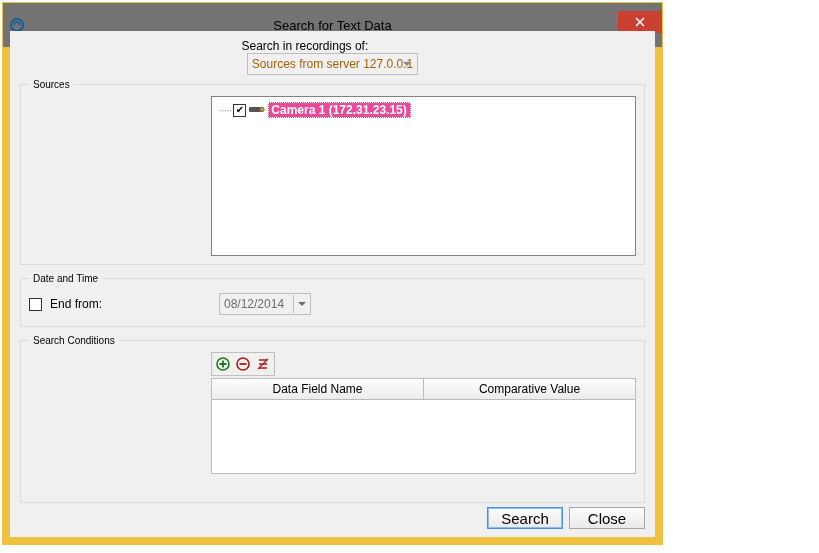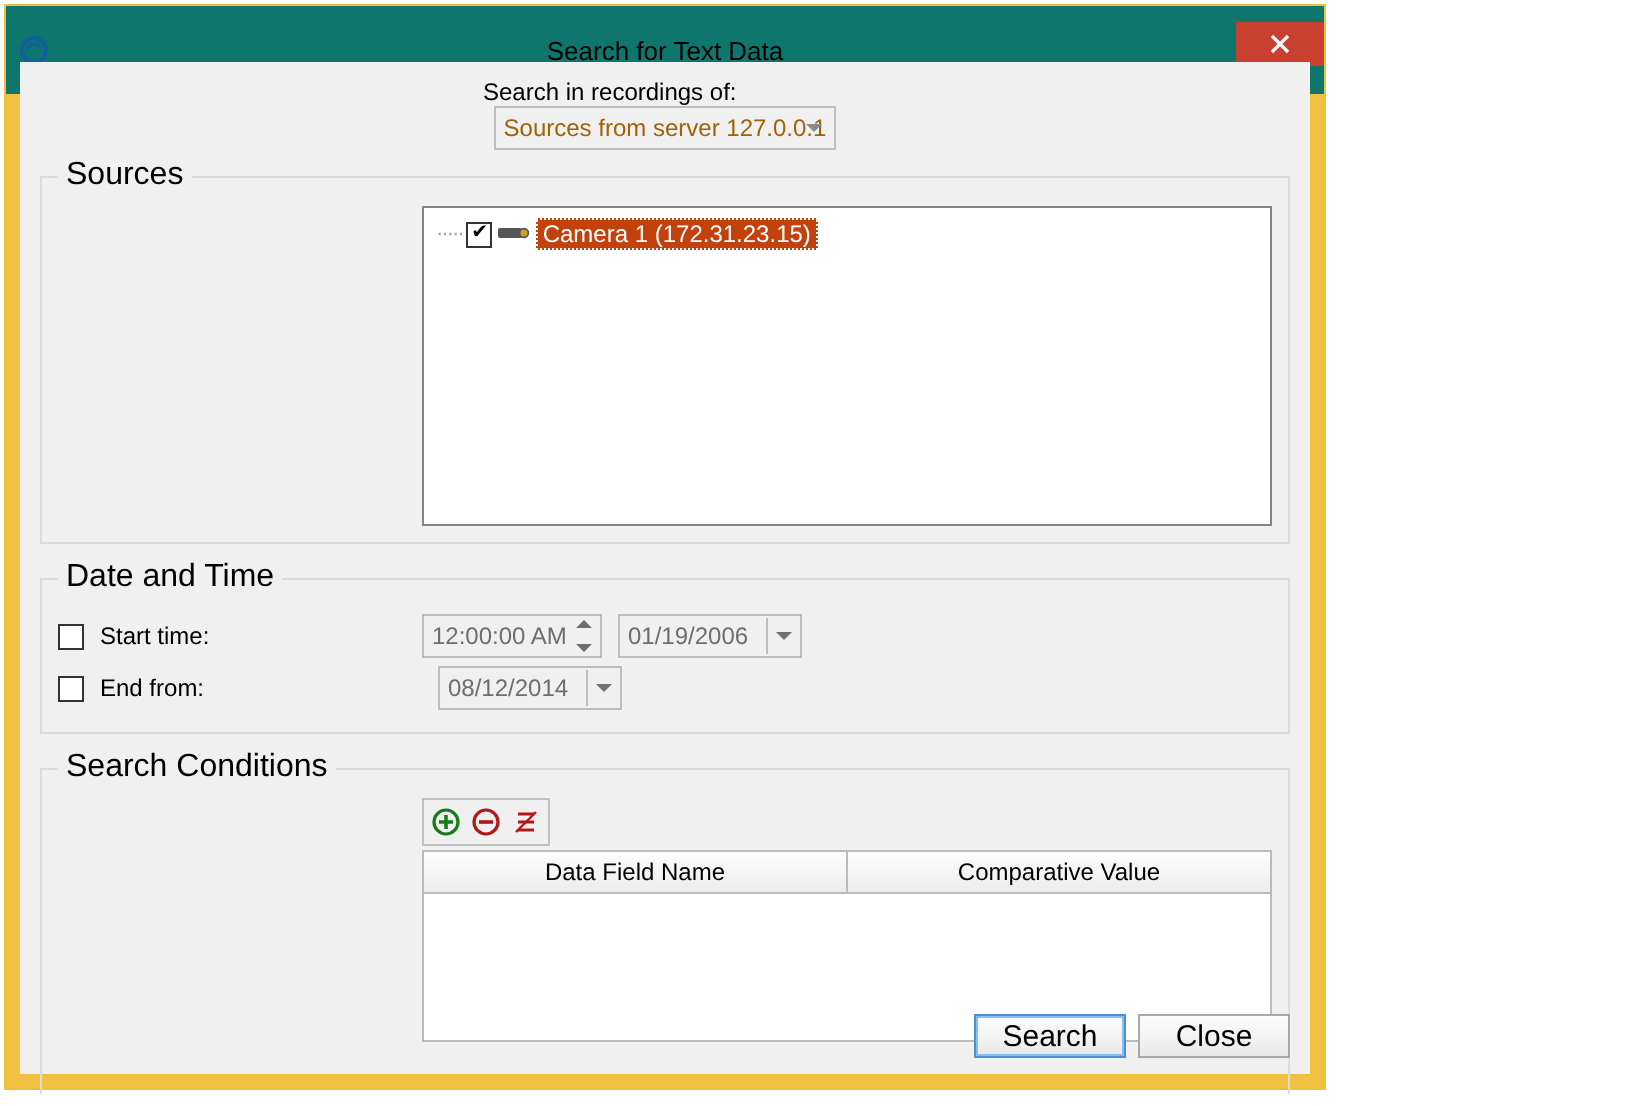--- a/index.html
+++ b/index.html
@@ -14,21 +14,21 @@
   .window {
     width: 661px;
     height: 543px;
     position: relative;
     background: #f0c040;
     border: 1px solid #f0c040;
     margin: 2px;
   }
   .titlebar {
     height: 44px;
-    background: #0f766e;
+    background: #737373;
     display: flex;
     align-items: center;
     position: relative;
   }
   .titlebar-icon {
     width: 16px; height: 16px;
     margin-left: 6px;
     display: flex; align-items: center; justify-content: center;
   }
   .titlebar-title {
@@ -79,21 +79,21 @@
     border-right: 4px solid transparent;
     border-top: 4px solid #8a8a8a;
   }
 
   fieldset {
     border: 1px solid #dcdcdc;
     margin: 4px 0 8px 0;
     padding: 6px 8px 8px 8px;
   }
   legend {
-    font-size: 16px;
+    font-size: 10px;
     padding: 0 4px;
     color: #000;
   }
   .group-sources { }
   .treebox {
     margin-left: 182px;
     height: 160px;
     background: #fff;
     border: 1px solid #838383;
     padding: 4px 4px;
@@ -117,26 +117,27 @@
     font-size: 10px; line-height: 1;
     margin-right: 3px;
     cursor: pointer;
   }
   .camera-icon {
     width: 16px; height: 12px;
     margin-right: 3px;
     display: inline-block;
   }
   .tree-label {
-    background: #c2410c;
+    background: #ec4899;
     color: #fff;
     padding: 1px 4px 1px 3px;
     outline: 1px dotted #fff;
     outline-offset: -1px;
     cursor: default;
+    font-weight: bold;
   }
 
   .dt-row {
     display: flex; align-items: center; height: 24px; margin: 2px 0;
   }
   .dt-check {
     width: 13px; height: 13px;
     border: 1px solid #333;
     background: #fff;
     margin-right: 8px;
@@ -284,38 +285,20 @@
             </svg>
           </span>
           <span class="tree-label">Camera 1 (172.31.23.15)</span>
         </div>
       </div>
     </fieldset>
 
     <fieldset>
       <legend>Date and Time</legend>
 
-      <div class="dt-row">
-        <div class="dt-left">
-          <span class="dt-check"></span>
-          <span class="dt-label">Start time:</span>
-        </div>
-        <div class="dt-spinner">
-          <span>12:00:00 AM</span>
-          <span class="spin">
-              <div class="up"></div>
-              <div class="dn"></div>
-            </span>
-        </div>
-        <div style="width:8px"></div>
-        <div class="dt-date">
-          <span>01/19/2006</span>
-          <span class="dropbtn"></span>
-        </div>
-      </div>
 
       <div class="dt-row">
         <div class="dt-left">
           <span class="dt-check"></span>
           <span class="dt-label">End from:</span>
         </div>
         <div style="width:8px"></div>
         <div class="dt-date">
           <span>08/12/2014</span>
           <span class="dropbtn"></span>

